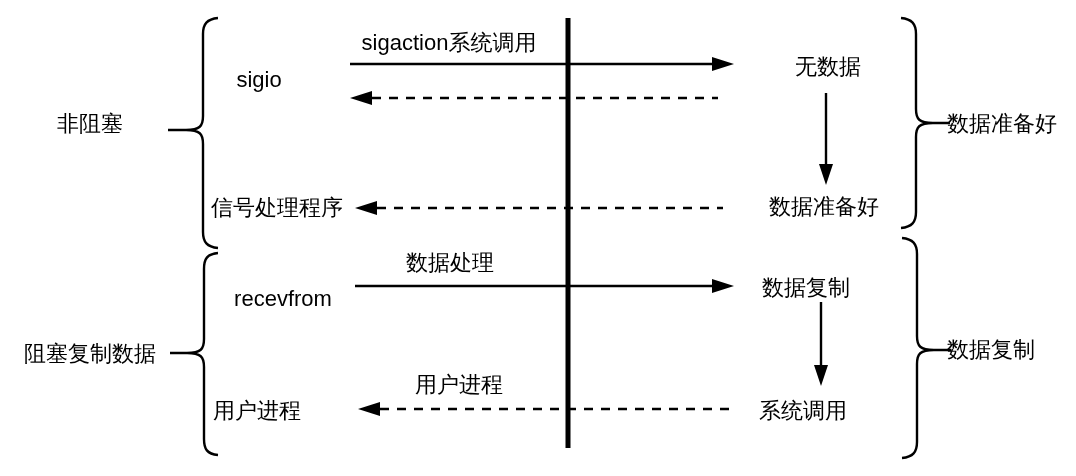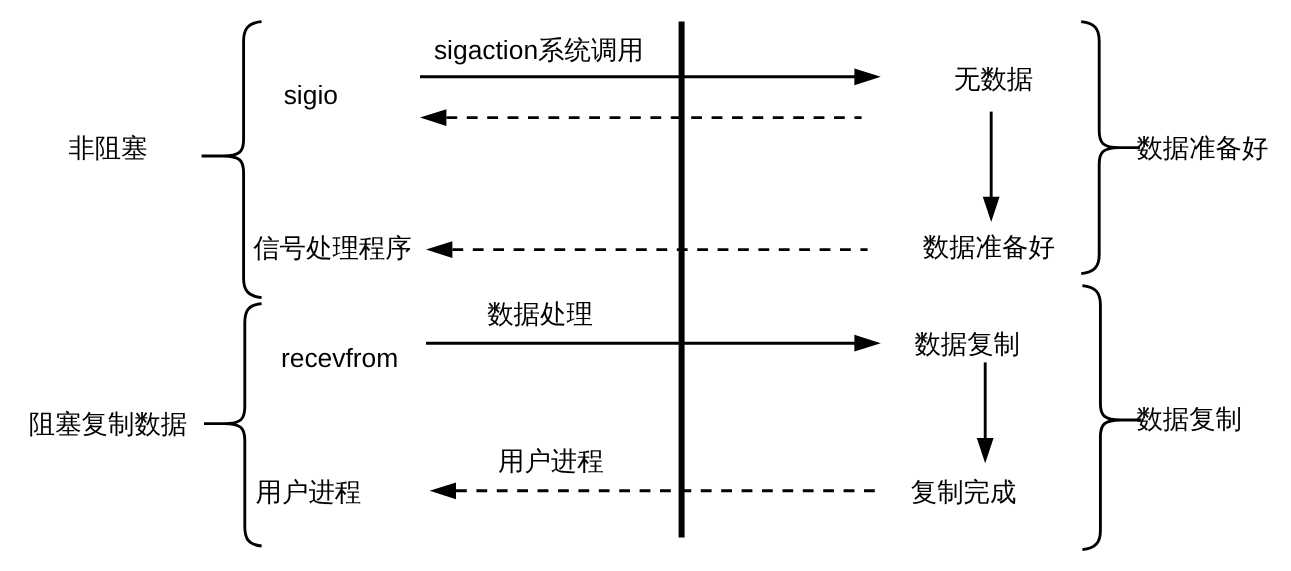--- a/index.html
+++ b/index.html
@@ -92,19 +92,19 @@
   <div class="label" style="left:259px; top:79px">sigio</div>
   <div class="label" style="left:277px; top:207px">信号处理程序</div>
   <div class="label" style="left:283px; top:298px">recevfrom</div>
   <div class="label multiline" style="left:257px; top:410px">
     <span>用户进程</span>
   </div>
 
   <div class="label" style="left:828px; top:66px">无数据</div>
   <div class="label" style="left:824px; top:206px">数据准备好</div>
   <div class="label" style="left:806px; top:287px">数据复制</div>
-  <div class="label" style="left:803px; top:410px">复制完成</div>
+  <div class="label" style="left:803px; top:410px">系统调用</div>
 
   <div class="label" style="left:449px; top:42px">sigaction系统调用</div>
   <div class="label" style="left:450px; top:262px">数据处理</div>
   <div class="label" style="left:459px; top:384px">用户进程</div>
 
 </div>
 
 </body></html>

